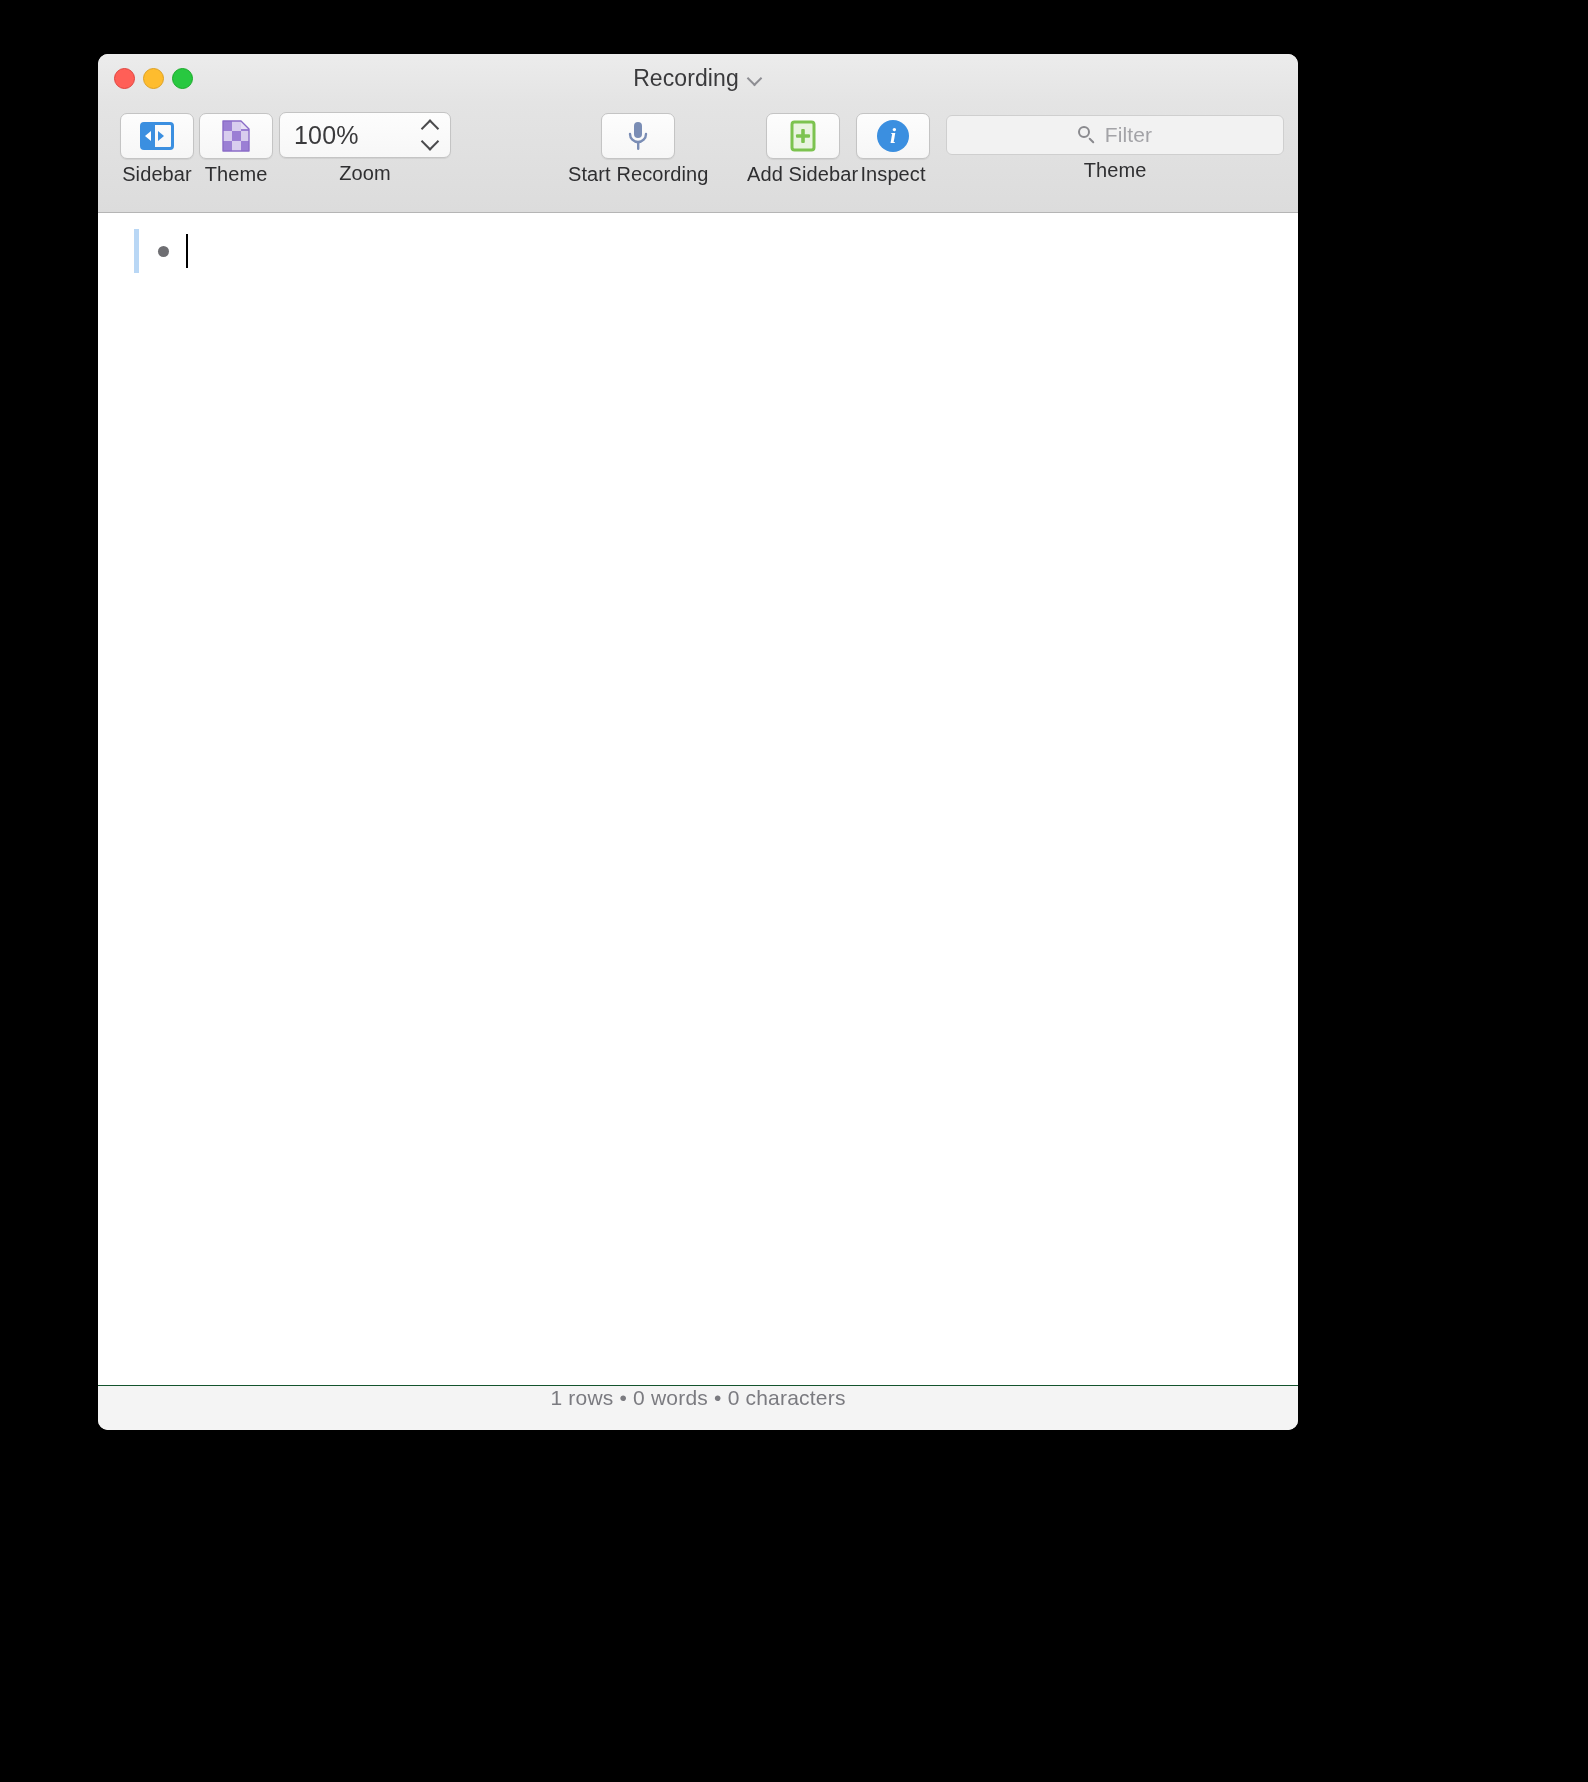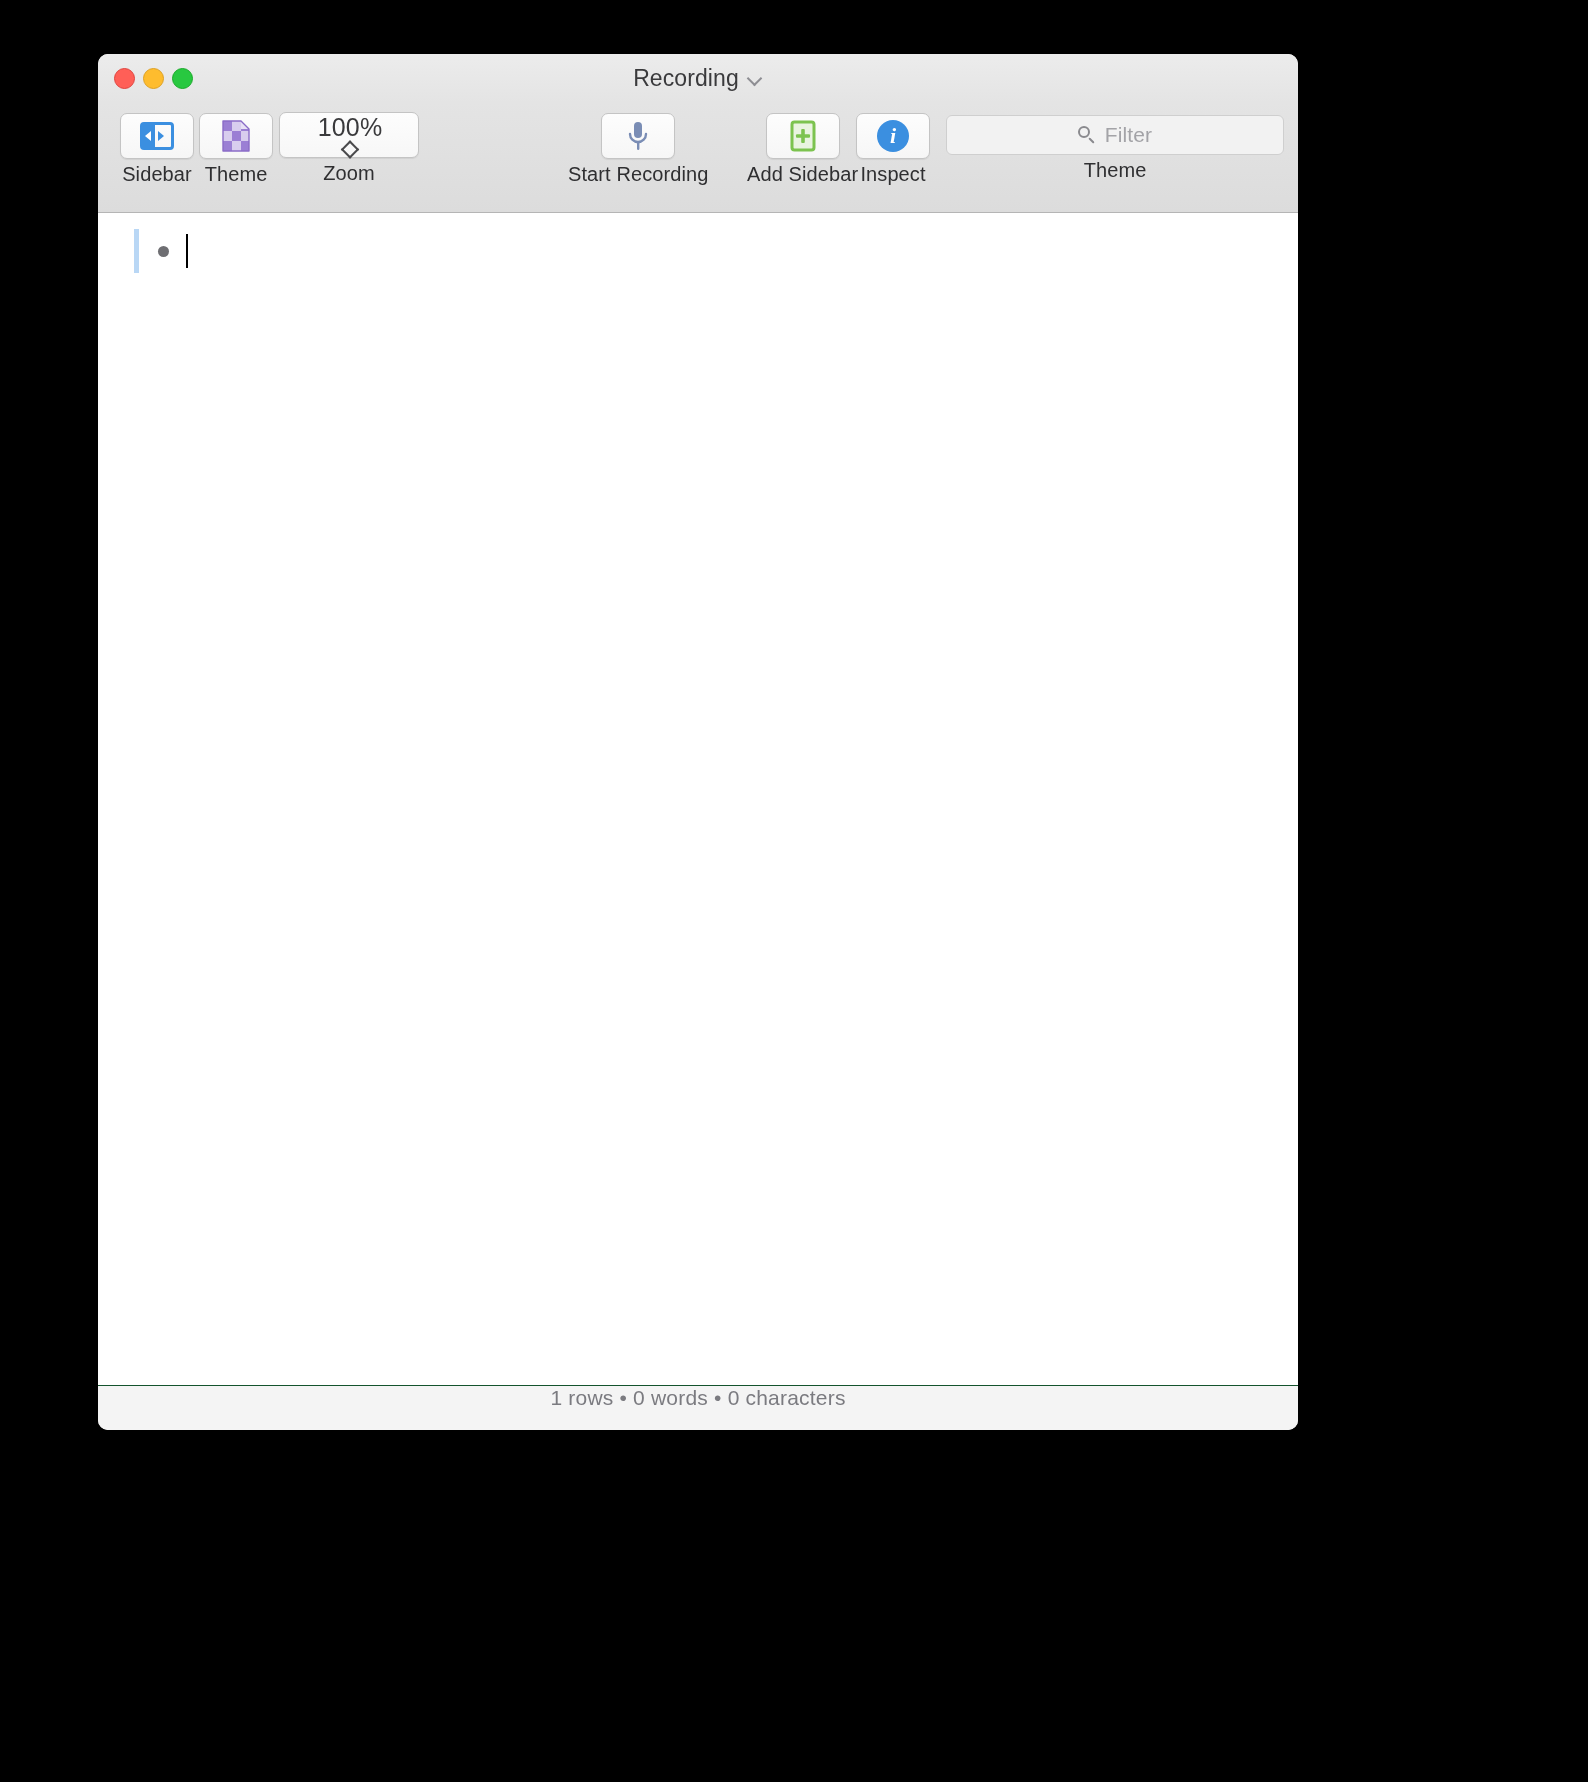--- a/index.html
+++ b/index.html
@@ -160,32 +160,31 @@
     border-top: 5px solid transparent;
     border-bottom: 5px solid transparent;
     border-left: 6px solid #3b8fe0;
   }
 
   
   .icon-theme { width: 28px; height: 32px; position: relative; }
 
   
   .zoom-field {
-    width: 140px;
+    width: 172px;
     height: 46px;
     border-radius: 7px;
     background: linear-gradient(to bottom, #fdfdfd 0%, #f7f7f7 100%);
     border: 1px solid #c4c4c4;
     box-shadow: 0 1px 1px rgba(0,0,0,0.07);
     display: flex;
     align-items: center;
     justify-content: space-between;
     padding: 0 12px 0 14px;
     box-sizing: border-box;
-    flex-direction: column;
   }
   .zoom-value {
     font-size: 25px;
     color: #3a3a3c;
     letter-spacing: 0.2px;
   }
   .stepper {
     width: 16px; height: 28px;
     position: relative;
   }

